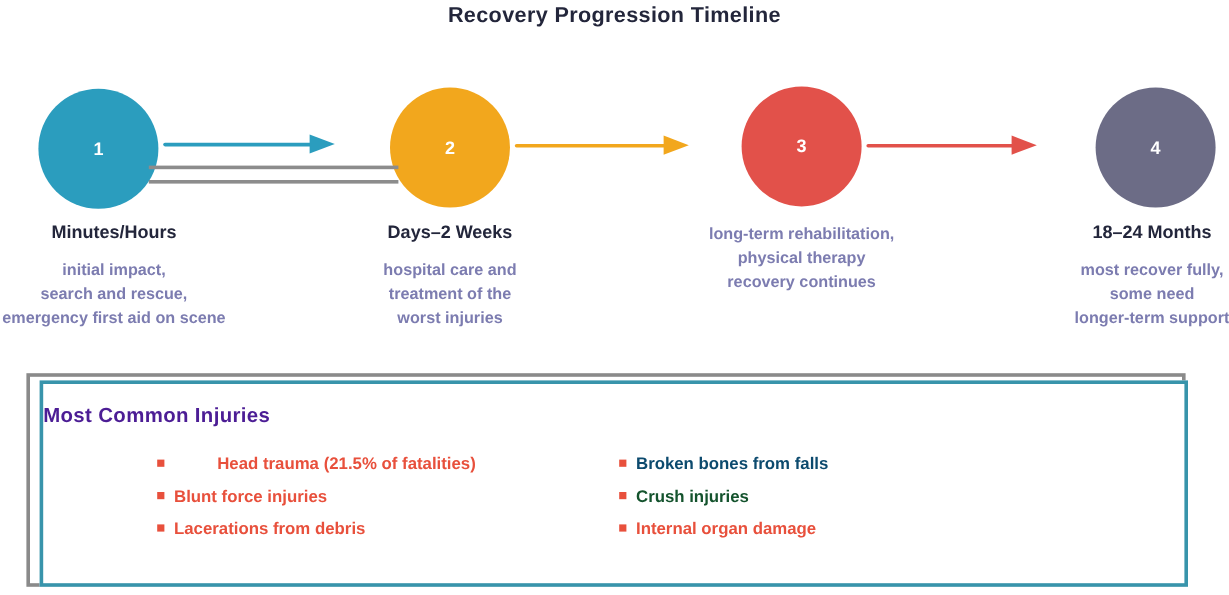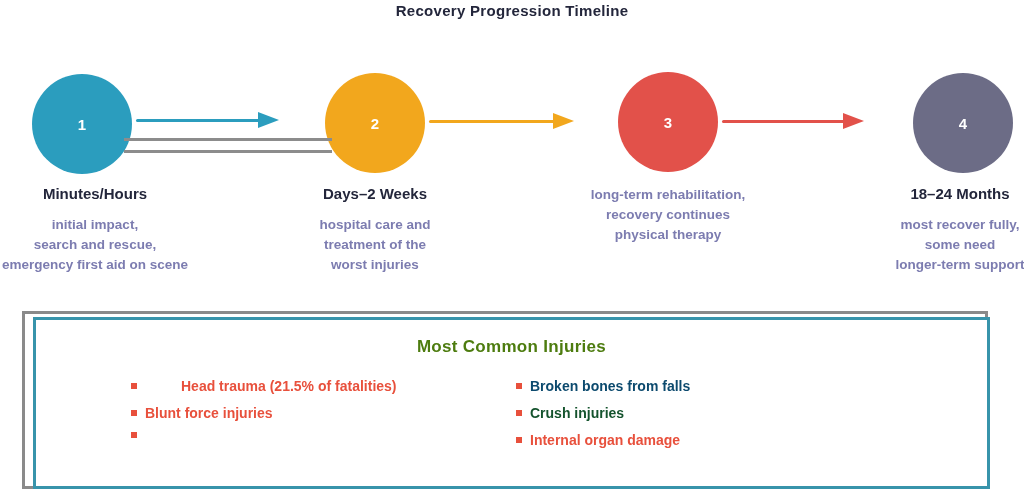--- a/index.html
+++ b/index.html
@@ -13,21 +13,21 @@
     height:496px;
     background:#ffffff;
     overflow:hidden;
   }
   
   .page-title{
     position:absolute;
     top:2px; left:0;
     width:100%;
     text-align:center;
-    font-size:15px;
+    font-size:18px;
     font-weight:bold;
     color:#23263B;
     letter-spacing:.3px;
   }
   
   .circle{
     position:absolute;
     width:100px; height:100px;
     border-radius:50%;
     display:flex; align-items:center; justify-content:center;
@@ -88,25 +88,25 @@
     border:3px solid #8A8A8A;
   }
   .injuries-box{
     position:absolute;
     left:33px; top:317px;
     width:951px; height:166px;
     border:3px solid #3894AB;
     background:#ffffff;
   }
   .box-heading{
-    text-align:center;
+    text-align:left;
     margin-top:17px;
     font-size:17px;
     font-weight:bold;
-    color:#4d7c0f;
+    color:#4c1d95;
     letter-spacing:.3px;
   }
   .bullet-col{
     position:absolute;
     top:58px;
   }
   .col-left{left:95px;}
   .col-right{left:480px;}
   .bullet{
     display:flex;
@@ -160,22 +160,22 @@
     <div class="stage-line">emergency first aid on scene</div>
   </div>
   <div class="stage-label sl2">
     <div class="stage-heading">Days–2 Weeks</div>
     <div class="stage-line">hospital care and</div>
     <div class="stage-line">treatment of the</div>
     <div class="stage-line">worst injuries</div>
   </div>
   <div class="stage-label sl3">
     <div class="stage-line">long-term rehabilitation,</div>
+    <div class="stage-line">physical therapy</div>
     <div class="stage-line">recovery continues</div>
-    <div class="stage-line">physical therapy</div>
   </div>
   <div class="stage-label sl4">
     <div class="stage-heading">18–24 Months</div>
     <div class="stage-line">most recover fully,</div>
     <div class="stage-line">some need</div>
     <div class="stage-line">longer-term support</div>
   </div>
 
   <div class="box-shadow" style="border-color: rgb(138, 138, 138);"></div>
   <div class="injuries-box" style="border-color: rgb(56, 148, 171);">
@@ -185,20 +185,21 @@
       <div class="bullet" style="color: rgb(232, 80, 60); gap: 36px;">
         <span class="bullet-marker" style="background: rgb(232, 80, 60);"></span>
         <span>Head trauma (21.5% of fatalities)</span>
       </div>
       <div class="bullet" style="color: rgb(232, 80, 60);">
         <span class="bullet-marker" style="background: rgb(232, 80, 60);"></span>
         <span>Blunt force injuries</span>
       </div>
       <div class="bullet" style="color: rgb(232, 80, 60);">
         <span class="bullet-marker" style="background: rgb(232, 80, 60);"></span>
+        <span>Lacerations from debris</span>
       </div>
     </div>
 
     <div class="bullet-col col-right">
       <div class="bullet" style="color: #0c4a6e;">
         <span class="bullet-marker" style="background: rgb(232, 80, 60);"></span>
         <span>Broken bones from falls</span>
       </div>
       <div class="bullet" style="color: #14532d;">
         <span class="bullet-marker" style="background: rgb(232, 80, 60);"></span>

